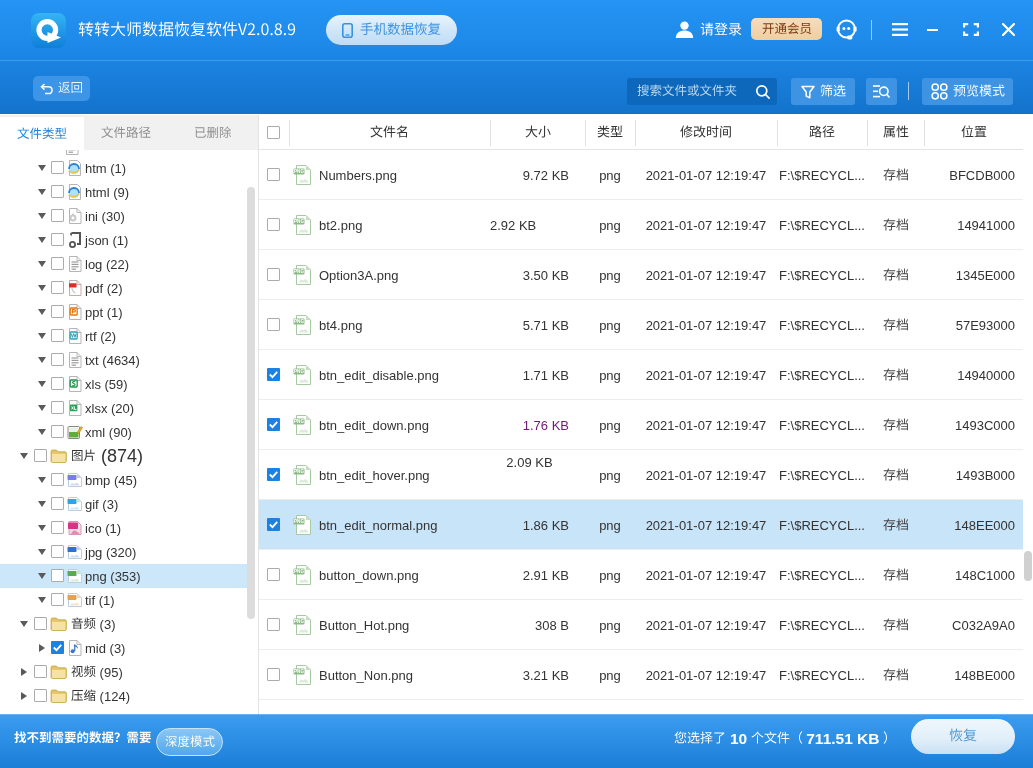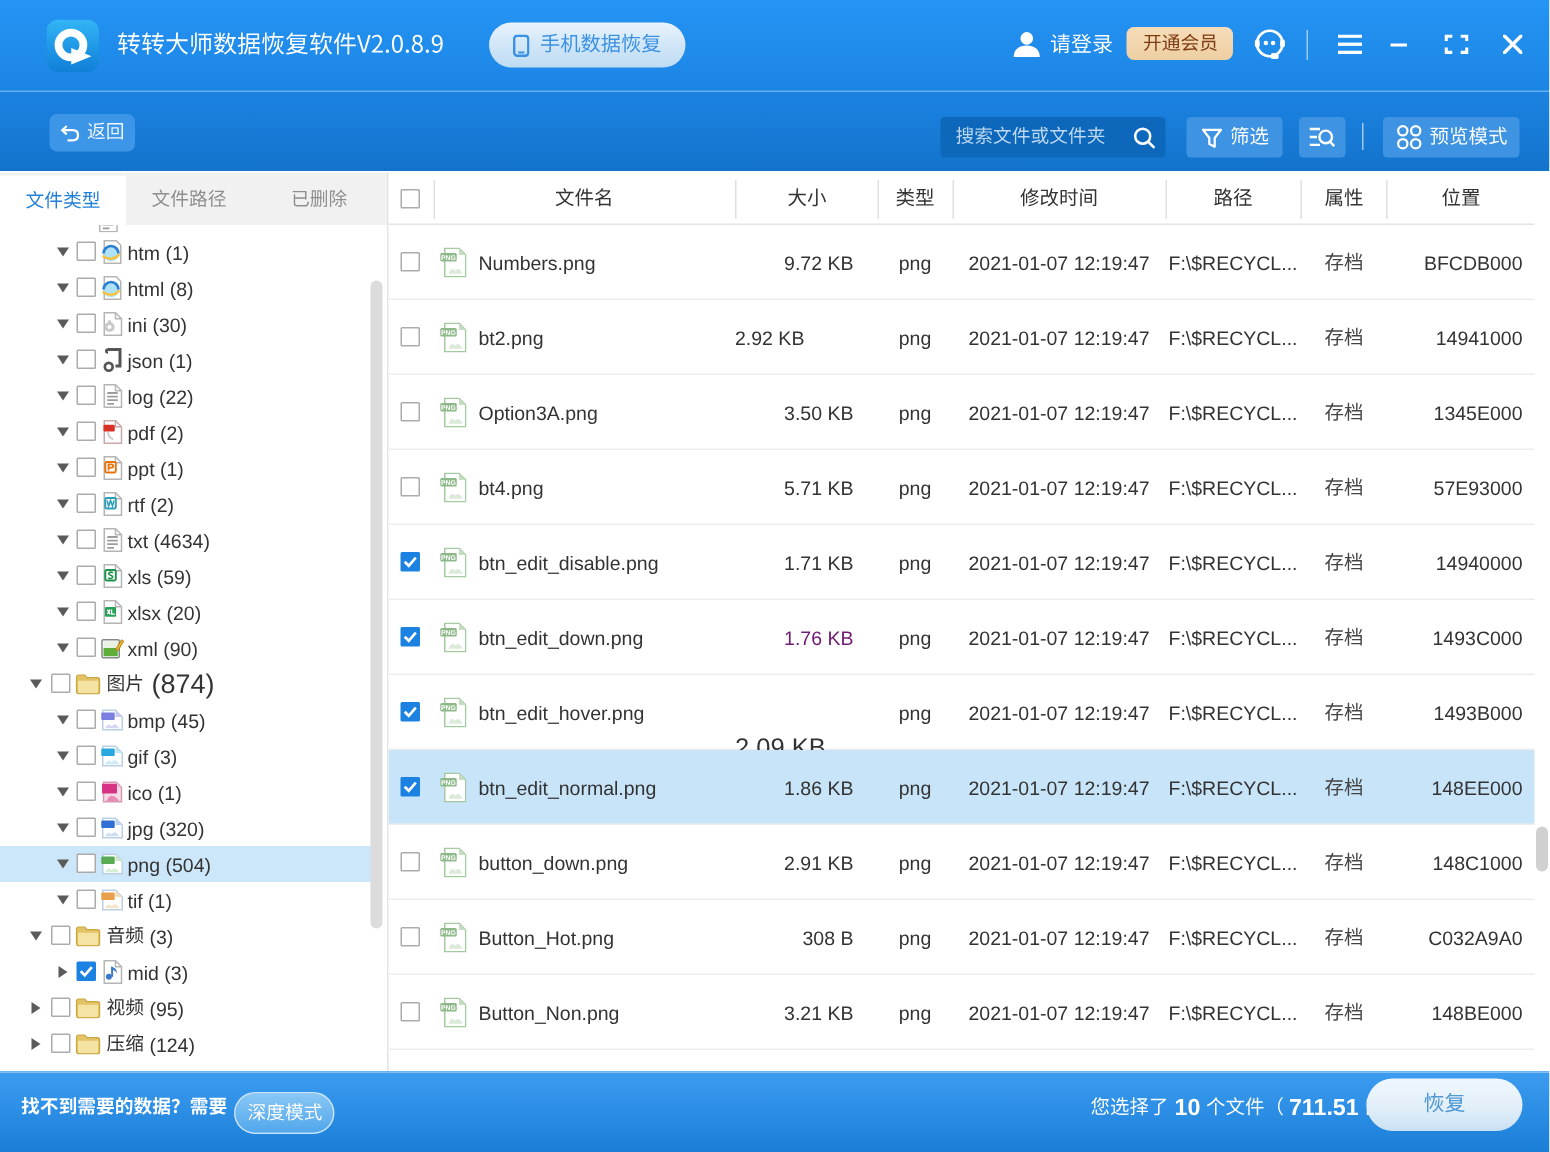--- a/index.html
+++ b/index.html
@@ -243,21 +243,21 @@
 <div class="ab" style="left:38px;top:74px;width:0;height:0;border-left:4.5px solid transparent;border-right:4.5px solid transparent;border-top:6px solid #5a5a5a"></div>
 <div class="ab" style="left:51px;top:70px;width:13px;height:13px;background:#fff;border:1px solid #ababab;border-radius:1px"></div>
 <div class="ab" style="left:67px;top:69px">
         <svg width="16" height="16" viewBox="0 0 16 16">
           <path d="M2.5 0.5 H10.5 L13.5 3.5 V15.5 H2.5 Z" fill="#fff" stroke="#b5b5b5" stroke-width="1"></path>
           <circle cx="7" cy="9" r="5.2" fill="#aee0f8"></circle>
           <path d="M2 9 A5 5 0 0 1 12 9" fill="none" stroke="#2a7fd0" stroke-width="1.8"></path>
           <path d="M1.5 10.5 C5 13.5 10 13 12.5 9.5" fill="none" stroke="#f4c23c" stroke-width="1.6"></path>
         </svg>
       </div>
-<div class="ab fx" style="left:85px;top:65px;height:24px;font-size:13px;color:#333">html (8)</div>
+<div class="ab fx" style="left:85px;top:65px;height:24px;font-size:13px;color:#333">html (9)</div>
 <div class="ab" style="left:38px;top:98px;width:0;height:0;border-left:4.5px solid transparent;border-right:4.5px solid transparent;border-top:6px solid #5a5a5a"></div>
 <div class="ab" style="left:51px;top:94px;width:13px;height:13px;background:#fff;border:1px solid #ababab;border-radius:1px"></div>
 <div class="ab" style="left:67px;top:93px">
         <svg width="16" height="16" viewBox="0 0 16 16">
           <path d="M2.5 0.5 H10 L14 4.5 V15.5 H2.5 Z" fill="#fff" stroke="#b5b5b5" stroke-width="1"></path>
           <path d="M10 0.5 L10 4.5 L14 4.5" fill="none" stroke="#b5b5b5" stroke-width="1"></path>
           <circle cx="6" cy="10" r="3.4" fill="#c9c9c9"></circle>
           <circle cx="6" cy="10" r="1.4" fill="#fff"></circle>
           <rect x="5" y="5.6" width="2" height="2" fill="#c9c9c9"></rect>
         </svg>
@@ -433,21 +433,21 @@
 <div class="ab" style="left:38px;top:458px;width:0;height:0;border-left:4.5px solid transparent;border-right:4.5px solid transparent;border-top:6px solid #5a5a5a"></div>
 <div class="ab" style="left:51px;top:454px;width:13px;height:13px;background:#fff;border:1px solid #ababab;border-radius:1px"></div>
 <div class="ab" style="left:67px;top:453px">
         <svg width="16" height="16" viewBox="0 0 16 16">
           <path d="M1.5 1.5 H10 L14.5 6 V14.5 H1.5 Z" fill="#fff" stroke="#b9cfe4" stroke-width="1"></path>
           <path d="M10 1.5 L10 6 L14.5 6 Z" fill="#cce6c8"></path>
           <rect x="0.5" y="3" width="9" height="5" rx="0.8" fill="#58ab52"></rect>
           <path d="M3 13.5 C4.5 10.5 6 10.8 7.5 12.2 C9 10 10.5 10.5 12.5 13.5 Z" fill="#cce6c8" opacity="0.75"></path>
         </svg>
       </div>
-<div class="ab fx" style="left:85px;top:449px;height:24px;font-size:13px;color:#333">png (504)</div>
+<div class="ab fx" style="left:85px;top:449px;height:24px;font-size:13px;color:#333">png (353)</div>
 <div class="ab" style="left:38px;top:482px;width:0;height:0;border-left:4.5px solid transparent;border-right:4.5px solid transparent;border-top:6px solid #5a5a5a"></div>
 <div class="ab" style="left:51px;top:478px;width:13px;height:13px;background:#fff;border:1px solid #ababab;border-radius:1px"></div>
 <div class="ab" style="left:67px;top:477px">
         <svg width="16" height="16" viewBox="0 0 16 16">
           <path d="M1.5 1.5 H10 L14.5 6 V14.5 H1.5 Z" fill="#fff" stroke="#b9cfe4" stroke-width="1"></path>
           <path d="M10 1.5 L10 6 L14.5 6 Z" fill="#f2d9b8"></path>
           <rect x="0.5" y="3" width="9" height="5" rx="0.8" fill="#e8a04c"></rect>
           <path d="M3 13.5 C4.5 10.5 6 10.8 7.5 12.2 C9 10 10.5 10.5 12.5 13.5 Z" fill="#f2d9b8" opacity="0.75"></path>
         </svg>
       </div>
@@ -757,21 +757,21 @@
 <div class="ab" style="left:34px;top:350px">
         <svg width="18" height="20" viewBox="0 0 18 20">
           <path d="M3.5 0.5 H13 L17.5 5 V19.5 H3.5 Z" fill="#fff" stroke="#a5c9a1" stroke-width="1"></path>
           <path d="M13 0.5 L13 5 L17.5 5 Z" fill="#c4dec2"></path>
           <rect x="0.5" y="3.6" width="11" height="5.8" rx="1" fill="#8db989"></rect>
           <text x="6" y="8.1" font-size="4.6" font-weight="bold" fill="#ffffff" text-anchor="middle" font-family="Liberation Sans">PNG</text>
           <path d="M6 17.5 C7.5 13.5 9 14 10.5 15.5 C12 13.5 13.5 14 15.5 17.5 Z" fill="#dcead9"></path>
         </svg>
       </div>
 <div class="ab" style="left:60px;top:353px;font-size:13px;color:#333">btn_edit_hover.png</div>
-<div class="ab" style="left:231px;top:374px;width:79px;font-size:17px;color:#333;text-align:left">2.09 KB</div>
+<div class="ab" style="left:231px;top:340px;width:79px;font-size:13px;color:#333;text-align:center">2.09 KB</div>
 <div class="ab" style="left:326px;top:353px;width:50px;font-size:13px;color:#333;text-align:center">png</div>
 <div class="ab" style="left:376px;top:353px;width:142px;font-size:13px;color:#333;text-align:center">2021-01-07 12:19:47</div>
 <div class="ab" style="left:518px;top:353px;width:90px;font-size:13px;color:#333;text-align:center">F:\$RECYCL...</div>
 <div class="ab" style="left:623.5px;top:353px">
         <svg width="26.0" height="14.9" viewBox="0 0 26.0 14.9" style="display:block">
           <g transform="translate(0 11.44) scale(0.01300)" fill="#444444">
             <path transform="translate(0.00 0)" d="M613 -349V-266H335V-196H613V-10C613 4 610 8 592 9C574 10 514 10 448 8C458 29 468 58 471 79C557 79 613 79 647 68C680 56 689 35 689 -9V-196H957V-266H689V-324C762 -370 840 -432 894 -492L846 -529L831 -525H420V-456H761C718 -416 663 -375 613 -349ZM385 -840C373 -797 359 -753 342 -709H63V-637H311C246 -499 153 -370 31 -284C43 -267 61 -235 69 -216C112 -247 152 -282 188 -320V78H264V-411C316 -481 358 -557 394 -637H939V-709H424C438 -746 451 -784 462 -821Z"></path>
             <path transform="translate(1000.00 0)" d="M851 -776C830 -702 788 -597 753 -534L813 -515C848 -575 891 -673 925 -755ZM397 -751C430 -679 469 -582 486 -521L551 -547C533 -608 493 -701 458 -774ZM193 -840V-626H47V-555H181C151 -418 88 -260 26 -175C38 -158 56 -128 65 -108C113 -175 159 -287 193 -401V79H264V-424C295 -374 332 -312 347 -279L393 -337C375 -365 291 -482 264 -516V-555H390V-626H264V-840ZM369 -63V9H842V71H916V-471H694V-837H621V-471H392V-398H842V-269H404V-201H842V-63Z"></path>
           </g>
         </svg>
@@ -904,21 +904,21 @@
 <div class="ab fx" style="left:156px;top:13px;width:67px;height:28px;background:linear-gradient(180deg,#8ac7f5,#51a7ec);border:1px solid #c9e4fa;border-radius:14px;justify-content:center">
         <svg width="50.0" height="14.4" viewBox="0 0 50.0 14.4" style="display:block">
           <g transform="translate(0 11.00) scale(0.01250)" fill="#ffffff">
             <path transform="translate(0.00 0)" d="M328 -785V-605H396V-719H849V-608H919V-785ZM507 -653C464 -579 392 -508 318 -462C334 -450 361 -423 372 -410C446 -463 526 -547 575 -632ZM662 -624C733 -561 814 -472 851 -414L909 -456C870 -514 786 -600 716 -661ZM84 -772C140 -744 214 -698 249 -667L289 -731C251 -761 178 -803 123 -829ZM38 -501C99 -472 177 -426 216 -394L255 -456C215 -487 136 -531 76 -556ZM61 10 117 62C167 -30 227 -154 273 -258L223 -309C173 -196 107 -66 61 10ZM581 -466V-357H322V-289H535C475 -179 375 -82 268 -33C284 -19 307 7 318 25C422 -30 517 -128 581 -242V75H656V-245C717 -135 807 -34 899 23C911 4 934 -22 952 -37C856 -86 761 -184 704 -289H921V-357H656V-466Z"></path>
             <path transform="translate(1000.00 0)" d="M386 -644V-557H225V-495H386V-329H775V-495H937V-557H775V-644H701V-557H458V-644ZM701 -495V-389H458V-495ZM757 -203C713 -151 651 -110 579 -78C508 -111 450 -153 408 -203ZM239 -265V-203H369L335 -189C376 -133 431 -86 497 -47C403 -17 298 1 192 10C203 27 217 56 222 74C347 60 469 35 576 -7C675 37 792 65 918 80C927 61 946 31 962 15C852 5 749 -15 660 -46C748 -93 821 -157 867 -243L820 -268L807 -265ZM473 -827C487 -801 502 -769 513 -741H126V-468C126 -319 119 -105 37 46C56 52 89 68 104 80C188 -78 201 -309 201 -469V-670H948V-741H598C586 -773 566 -813 548 -845Z"></path>
             <path transform="translate(2000.00 0)" d="M472 -417H820V-345H472ZM472 -542H820V-472H472ZM732 -840V-757H578V-840H507V-757H360V-693H507V-618H578V-693H732V-618H805V-693H945V-757H805V-840ZM402 -599V-289H606C602 -259 598 -232 591 -206H340V-142H569C531 -65 459 -12 312 20C326 35 345 63 352 80C526 38 607 -34 647 -140C697 -30 790 45 920 80C930 61 950 33 966 18C853 -6 767 -61 719 -142H943V-206H666C671 -232 676 -260 679 -289H893V-599ZM175 -840V-647H50V-577H175V-576C148 -440 90 -281 32 -197C45 -179 63 -146 72 -124C110 -183 146 -274 175 -372V79H247V-436C274 -383 305 -319 318 -286L366 -340C349 -371 273 -496 247 -535V-577H350V-647H247V-840Z"></path>
             <path transform="translate(3000.00 0)" d="M709 -791C761 -755 823 -701 853 -665L905 -712C875 -747 811 -798 760 -833ZM565 -836C565 -774 567 -713 570 -653H55V-580H575C601 -208 685 82 849 82C926 82 954 31 967 -144C946 -152 918 -169 901 -186C894 -52 883 4 855 4C756 4 678 -241 653 -580H947V-653H649C646 -712 645 -773 645 -836ZM59 -24 83 50C211 22 395 -20 565 -60L559 -128L345 -82V-358H532V-431H90V-358H270V-67Z"></path>
           </g>
         </svg>
       </div>
-<div class="ab fx" style="left:727px;top:0;height:47px">
+<div class="ab fx" style="left:674px;top:0;height:47px">
 <svg width="52.0" height="14.9" viewBox="0 0 52.0 14.9" style="display:block">
           <g transform="translate(0 11.44) scale(0.01300)" fill="#ffffff">
             <path transform="translate(0.00 0)" d="M467 -564C440 -493 393 -424 340 -377C357 -367 385 -346 397 -334C450 -385 503 -465 536 -545ZM617 -646V-352C617 -342 613 -339 601 -338C588 -337 547 -337 499 -338C509 -320 520 -292 524 -273C586 -273 628 -273 654 -284C682 -295 689 -314 689 -351V-646ZM744 -537C793 -475 845 -389 867 -333L932 -367C908 -422 856 -504 804 -566ZM262 -215V-41C262 40 293 61 413 61C438 61 627 61 653 61C752 61 776 31 786 -97C766 -101 734 -112 717 -125C712 -22 703 -8 648 -8C606 -8 447 -8 416 -8C349 -8 337 -13 337 -43V-215ZM414 -260C469 -207 530 -131 556 -82L618 -120C591 -169 527 -242 472 -292ZM768 -202C814 -130 859 -34 874 27L945 -1C929 -63 881 -156 835 -228ZM150 -210C127 -144 88 -52 48 6L118 40C155 -22 191 -116 216 -182ZM468 -839C435 -744 376 -652 308 -593C324 -582 352 -558 364 -546C401 -582 438 -629 470 -681H847C832 -644 814 -608 799 -582L863 -569C888 -610 919 -677 945 -735L893 -748L881 -746H505C518 -771 529 -796 538 -822ZM275 -843C218 -731 128 -621 35 -550C50 -536 75 -506 84 -492C116 -519 149 -552 181 -587V-268H254V-678C287 -723 317 -772 342 -820Z"></path>
             <path transform="translate(1000.00 0)" d="M61 -765C119 -716 187 -646 216 -597L278 -644C246 -692 177 -760 118 -806ZM446 -810C422 -721 380 -633 326 -574C344 -565 376 -545 390 -534C413 -562 435 -597 455 -636H603V-490H320V-423H501C484 -292 443 -197 293 -144C309 -130 331 -102 339 -83C507 -149 557 -264 576 -423H679V-191C679 -115 696 -93 771 -93C786 -93 854 -93 869 -93C932 -93 952 -125 959 -252C938 -257 907 -268 893 -282C890 -177 886 -163 861 -163C847 -163 792 -163 782 -163C756 -163 753 -166 753 -191V-423H951V-490H678V-636H909V-701H678V-836H603V-701H485C498 -731 509 -763 518 -795ZM251 -456H56V-386H179V-83C136 -63 90 -27 45 15L95 80C152 18 206 -34 243 -34C265 -34 296 -5 335 19C401 58 484 68 600 68C698 68 867 63 945 58C946 36 958 -1 966 -20C867 -10 715 -3 601 -3C495 -3 411 -9 349 -46C301 -74 278 -98 251 -100Z"></path>
             <path transform="translate(2000.00 0)" d="M177 -839V-639H46V-569H177V-356C124 -340 75 -326 36 -315L55 -242L177 -281V-12C177 1 172 5 160 6C148 6 109 7 66 5C76 26 85 57 88 76C152 76 191 75 216 62C241 50 250 29 250 -12V-305L366 -343L356 -412L250 -379V-569H369V-639H250V-839ZM804 -719C768 -667 719 -621 662 -581C610 -621 566 -667 532 -719ZM396 -787V-719H460C497 -652 546 -594 604 -544C526 -497 438 -462 353 -441C367 -426 385 -398 393 -380C484 -407 577 -447 660 -500C738 -446 829 -405 928 -379C938 -399 959 -427 974 -442C880 -462 794 -496 720 -542C799 -602 866 -677 909 -765L864 -790L851 -787ZM620 -412V-324H417V-256H620V-153H366V-85H620V82H695V-85H957V-153H695V-256H885V-324H695V-412Z"></path>
             <path transform="translate(3000.00 0)" d="M97 -762V-688H745C670 -617 560 -539 464 -491V-18C464 -1 458 5 436 5C413 7 336 7 253 4C265 26 279 58 283 80C385 80 451 79 490 68C530 56 543 33 543 -17V-453C668 -521 804 -626 893 -723L834 -766L817 -762Z"></path>
           </g>
         </svg>
 <span style="font-size:15.5px;font-weight:bold;color:#fff;margin:0 4px">10</span>
 <svg width="52.0" height="14.9" viewBox="0 0 52.0 14.9" style="display:block">

